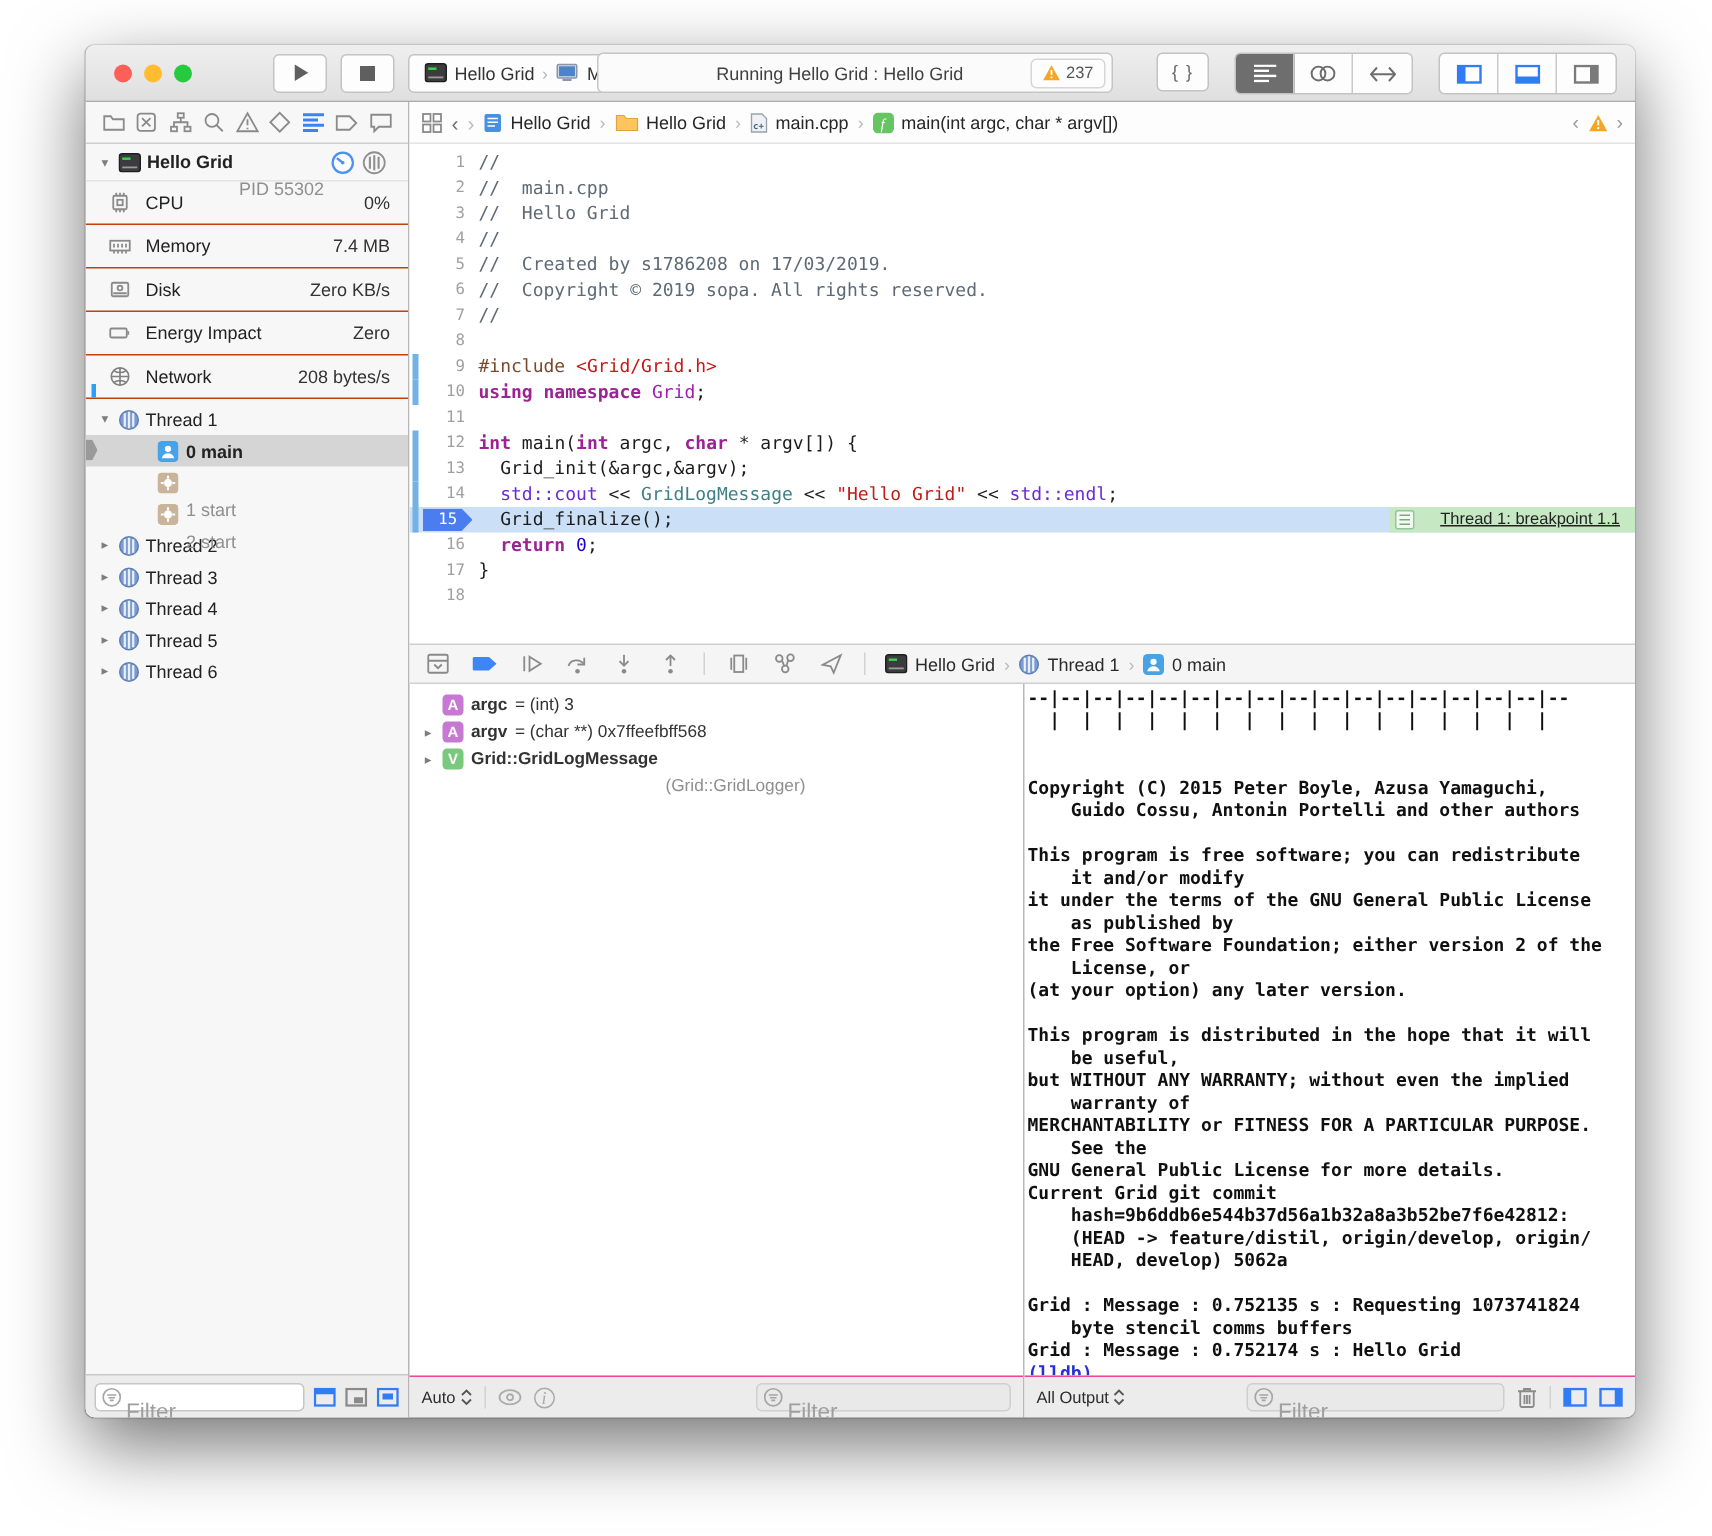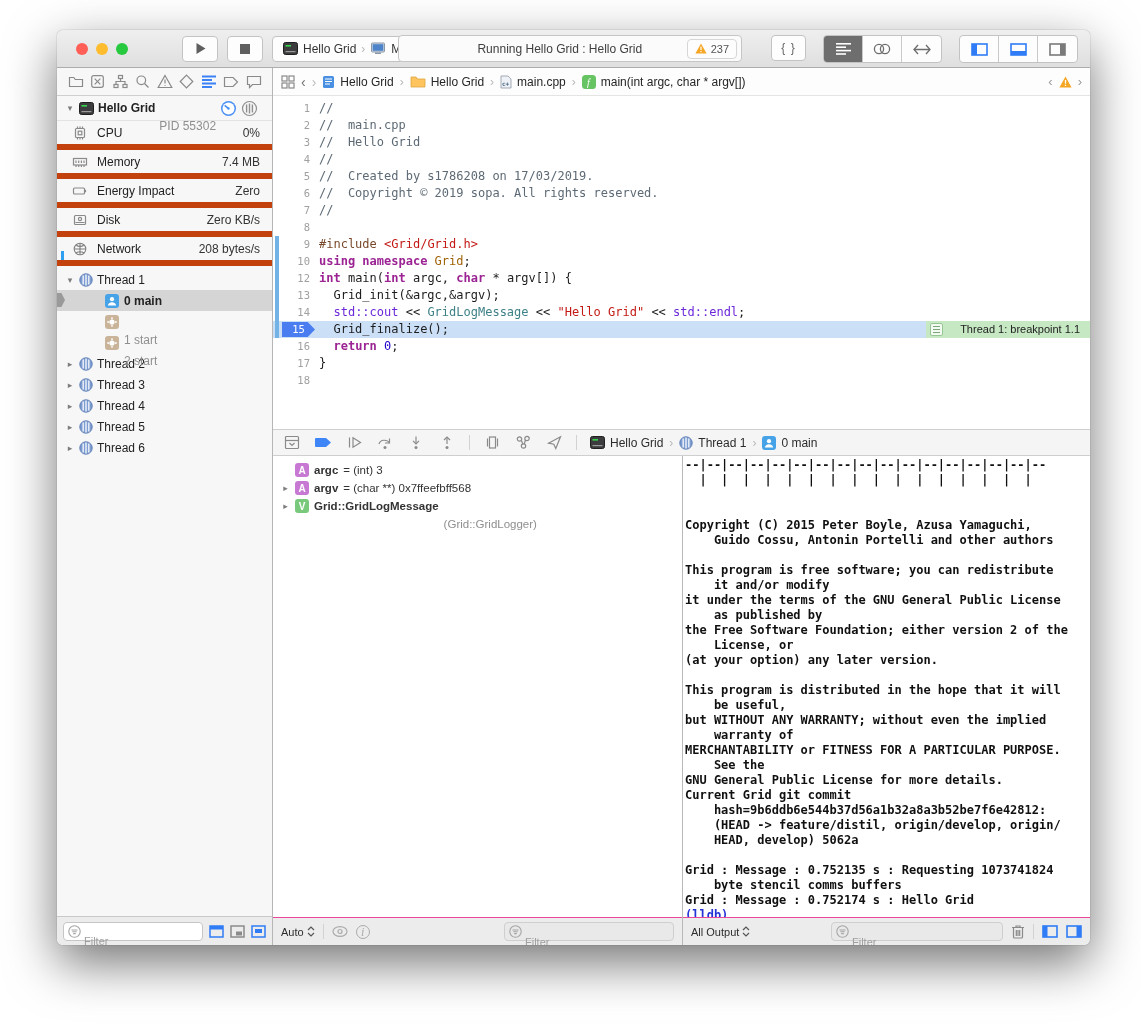--- a/index.html
+++ b/index.html
@@ -32,34 +32,34 @@
   
   .main{flex:1;display:flex;min-height:0;}
   .sidebar{width:216px;flex:none;background:#f7f7f7;border-right:1px solid #b6b6b6;display:flex;flex-direction:column;min-height:0;}
   .nav-icons{height:28px;flex:none;border-bottom:1px solid #cfcfcf;display:flex;align-items:center;justify-content:space-between;padding:0 10px;}
   .nav-ic{width:17px;height:17px;display:flex;align-items:center;justify-content:center;}
   .side-scroll{flex:1;overflow:hidden;font-size:12px;color:#222;}
   .process-row{height:25px;display:flex;align-items:center;gap:4px;padding-left:8px;border-bottom:1px solid #e3e3e3;}
   .disc{font-size:9px;color:#7d7d7d;width:10px;text-align:center;flex:none;}
   .bold{font-weight:bold;}
   .muted{color:#8f8f8f;margin-top:36px;}
-  .gauge-row{height:29px;display:flex;align-items:center;padding:0 12px 0 15px;border-bottom:6px solid #c2410c;position:relative;}
+  .gauge-row{height:29px;display:flex;align-items:center;padding:0 12px 0 15px;border-bottom:1px solid #c2410c;position:relative;}
   .gauge-row .glabel{margin-left:9px;flex:1;}
   .gauge-row .gval{color:#333;}
   .net-tick{position:absolute;left:4px;bottom:0;width:3px;height:9px;background:#2f9ff2;}
   .threads{padding-top:3px;}
   .thread-row{height:21px;display:flex;align-items:center;gap:4px;padding-left:8px;}
   .frame-row{height:21px;display:flex;align-items:center;gap:5px;padding-left:48px;position:relative;}
   .frame-row.sel{background:#d5d5d5;}
   .frame-ptr{position:absolute;left:0;top:3px;width:8px;height:14px;background:#9a9a9a;
     clip-path:polygon(0 0,55% 0,100% 50%,55% 100%,0 100%);}
   .side-bottom{height:29px;flex:none;border-top:1px solid #c9c9c9;background:#ececec;display:flex;align-items:center;padding:0 6px;gap:6px;}
   
   .filter{height:19px;border-radius:4px;display:flex;align-items:center;padding:0 4px;gap:3px;}
-  .filter input{border:none;outline:none;background:transparent;font-size:11px;color:#333;width:100%;padding:0;margin-top:20px;}
+  .filter input{border:none;outline:none;background:transparent;font-size:15px;color:#333;width:100%;padding:0;margin-top:20px;}
   .filter.lite{background:#fff;border:1px solid #c6c6c6;}
   .filter.gray{background:#e9e9e9;border:1px solid #cfcfcf;}
   .filter.gray input::placeholder{color:#9f9f9f;}
   .filter.lite input::placeholder{color:#9f9f9f;}
   
   .content{flex:1;display:flex;flex-direction:column;min-width:0;min-height:0;}
   .jumpbar{height:28px;flex:none;background:#fdfdfd;border-bottom:1px solid #e4e4e4;
     display:flex;align-items:center;padding:0 8px;font-size:12px;color:#262626;gap:6px;}
   .crumb{display:flex;align-items:center;gap:5px;}
   .crumb-sep{color:#b9b9b9;font-size:12px;}
@@ -73,23 +73,23 @@
   .bp-badge{position:absolute;left:9px;top:1px;width:33px;height:15px;background:#4a7ef0;
     clip-path:polygon(0 0,78% 0,100% 50%,78% 100%,0 100%);color:#fff;font-size:10.5px;line-height:15px;text-align:center;}
   .code{flex:1;color:#1c1c1c;}
   .tk-c{color:#5d6a75;}
   .tk-k{color:#9b2393;font-weight:bold;text-align:right;}
   .tk-p{color:#78492a;}
   .tk-s{color:#c41a16;}
   .tk-t{color:#3e8087;}
   .tk-v{color:#6d28d9;}
   .tk-num{color:#1c00cf;}
-  .tk-ty{color:#a16207;}
+  .tk-ty{color:#a21caf;}
   .annot{position:absolute;right:0;top:0;height:17px;background:#c6e8c3;display:flex;align-items:center;
-    gap:17px;padding:0 10px 0 4px;font-size:11px;color:#222;font-family:"Liberation Sans",sans-serif;}
+    gap:17px;padding:0 10px 0 4px;font-size:11px;color:#222;font-family:"Liberation Sans",sans-serif;text-decoration:underline;}
   .annot-ic{width:13px;height:13px;background:#f3faf2;border:1px solid #96c694;border-radius:2px;
     display:flex;flex-direction:column;justify-content:center;gap:2px;padding:0 2px;}
   .annot-ic i{display:block;height:1px;background:#7aa878;}
   
   .debugbar{height:27px;flex:none;background:#f5f5f5;border-top:1px solid #cfcfcf;border-bottom:1px solid #cfcfcf;
     display:flex;align-items:center;padding:0 10px;gap:13px;font-size:12px;color:#2b2b2b;}
   .dbg-ic{width:18px;height:16px;display:flex;align-items:center;justify-content:center;}
   .vsep{width:1px;height:15px;background:#d2d2d2;}
   .dbg-crumbs{display:flex;align-items:center;gap:6px;}
   
@@ -326,40 +326,40 @@
                   </g>
                 </svg>
               </span>
               <span class="glabel">Memory</span>
               <span class="gval">7.4 MB</span>
             </div>
             <div class="gauge-row">
               <span class="icbtn">
                 <svg width="16" height="16" viewBox="0 0 16 16">
                   <g fill="none" stroke="#8a8a8a" stroke-width="1.2">
-                    <rect x="1.5" y="5" width="11" height="6" rx="1"></rect>
-                    <path d="M13.5 6.8v2.4"></path>
-                  </g>
-                </svg>
-              </span>
-              <span class="glabel">Energy Impact</span>
-              <span class="gval">Zero</span>
-            </div>
-            <div class="gauge-row">
-              <span class="icbtn">
-                <svg width="16" height="16" viewBox="0 0 16 16">
-                  <g fill="none" stroke="#8a8a8a" stroke-width="1.2">
                     <rect x="2.5" y="3.5" width="11" height="9" rx="1"></rect>
                     <circle cx="8" cy="7" r="1.6"></circle>
                     <path d="M3.5 10.5h9"></path>
                   </g>
                 </svg>
               </span>
               <span class="glabel">Disk</span>
               <span class="gval">Zero KB/s</span>
+            </div>
+            <div class="gauge-row">
+              <span class="icbtn">
+                <svg width="16" height="16" viewBox="0 0 16 16">
+                  <g fill="none" stroke="#8a8a8a" stroke-width="1.2">
+                    <rect x="1.5" y="5" width="11" height="6" rx="1"></rect>
+                    <path d="M13.5 6.8v2.4"></path>
+                  </g>
+                </svg>
+              </span>
+              <span class="glabel">Energy Impact</span>
+              <span class="gval">Zero</span>
             </div>
             <div class="gauge-row">
               <span class="icbtn">
                 <svg width="16" height="16" viewBox="0 0 16 16">
                   <g fill="none" stroke="#7e7e7e" stroke-width="1.1">
                     <circle cx="8" cy="8" r="5.8"></circle>
                     <path d="M2.2 8h11.6M8 2.2v11.6M4.2 4.2c2 1.5 5.6 1.5 7.6 0M4.2 11.8c2-1.5 5.6-1.5 7.6 0"></path>
                   </g>
                 </svg>
               </span>
@@ -583,20 +583,21 @@
           <div class="code-line"><div class="gutter"><span>1</span></div><div class="code"><span class="tk-c">//</span></div></div>
           <div class="code-line"><div class="gutter"><span>2</span></div><div class="code"><span class="tk-c">//  main.cpp</span></div></div>
           <div class="code-line"><div class="gutter"><span>3</span></div><div class="code"><span class="tk-c">//  Hello Grid</span></div></div>
           <div class="code-line"><div class="gutter"><span>4</span></div><div class="code"><span class="tk-c">//</span></div></div>
           <div class="code-line"><div class="gutter"><span>5</span></div><div class="code"><span class="tk-c">//  Created by s1786208 on 17/03/2019.</span></div></div>
           <div class="code-line"><div class="gutter"><span>6</span></div><div class="code"><span class="tk-c">//  Copyright © 2019 sopa. All rights reserved.</span></div></div>
           <div class="code-line"><div class="gutter"><span>7</span></div><div class="code"><span class="tk-c">//</span></div></div>
           <div class="code-line"><div class="gutter"><span>8</span></div><div class="code"></div></div>
           <div class="code-line"><div class="gutter"><span class="change-bar"></span><span>9</span></div><div class="code"><span class="tk-p">#include</span><span class="tk-pl"> </span><span class="tk-s">&lt;Grid/Grid.h&gt;</span></div></div>
           <div class="code-line"><div class="gutter"><span class="change-bar"></span><span>10</span></div><div class="code"><span class="tk-k">using namespace</span><span class="tk-pl"> </span><span class="tk-ty">Grid</span><span class="tk-pl">;</span></div></div>
+          <div class="code-line"><div class="gutter"><span>11</span></div><div class="code"></div></div>
           <div class="code-line"><div class="gutter"><span class="change-bar"></span><span>12</span></div><div class="code"><span class="tk-k">int</span><span class="tk-pl"> main(</span><span class="tk-k">int</span><span class="tk-pl"> argc, </span><span class="tk-k">char</span><span class="tk-pl"> * argv[]) {</span></div></div>
           <div class="code-line"><div class="gutter"><span class="change-bar"></span><span>13</span></div><div class="code"><span class="tk-pl">  Grid_init(&amp;argc,&amp;argv);</span></div></div>
           <div class="code-line"><div class="gutter"><span class="change-bar"></span><span>14</span></div><div class="code"><span class="tk-pl">  </span><span class="tk-v">std::cout</span><span class="tk-pl"> &lt;&lt; </span><span class="tk-t">GridLogMessage</span><span class="tk-pl"> &lt;&lt; </span><span class="tk-s">"Hello Grid"</span><span class="tk-pl"> &lt;&lt; </span><span class="tk-v">std::endl</span><span class="tk-pl">;</span></div></div>
           <div class="code-line hl"><div class="gutter"><span class="change-bar"></span><span class="bp-badge">15</span></div><div class="code"><span class="tk-pl">  Grid_finalize();</span></div><span class="annot"><span class="annot-ic"><i></i><i></i><i></i></span><span>Thread 1: breakpoint 1.1</span></span></div>
           <div class="code-line"><div class="gutter"><span>16</span></div><div class="code"><span class="tk-pl">  </span><span class="tk-k">return</span><span class="tk-pl"> </span><span class="tk-num">0</span><span class="tk-pl">;</span></div></div>
           <div class="code-line"><div class="gutter"><span>17</span></div><div class="code"><span class="tk-pl">}</span></div></div>
           <div class="code-line"><div class="gutter"><span>18</span></div><div class="code"></div></div>
         </div>
 
       <div class="debugbar">

